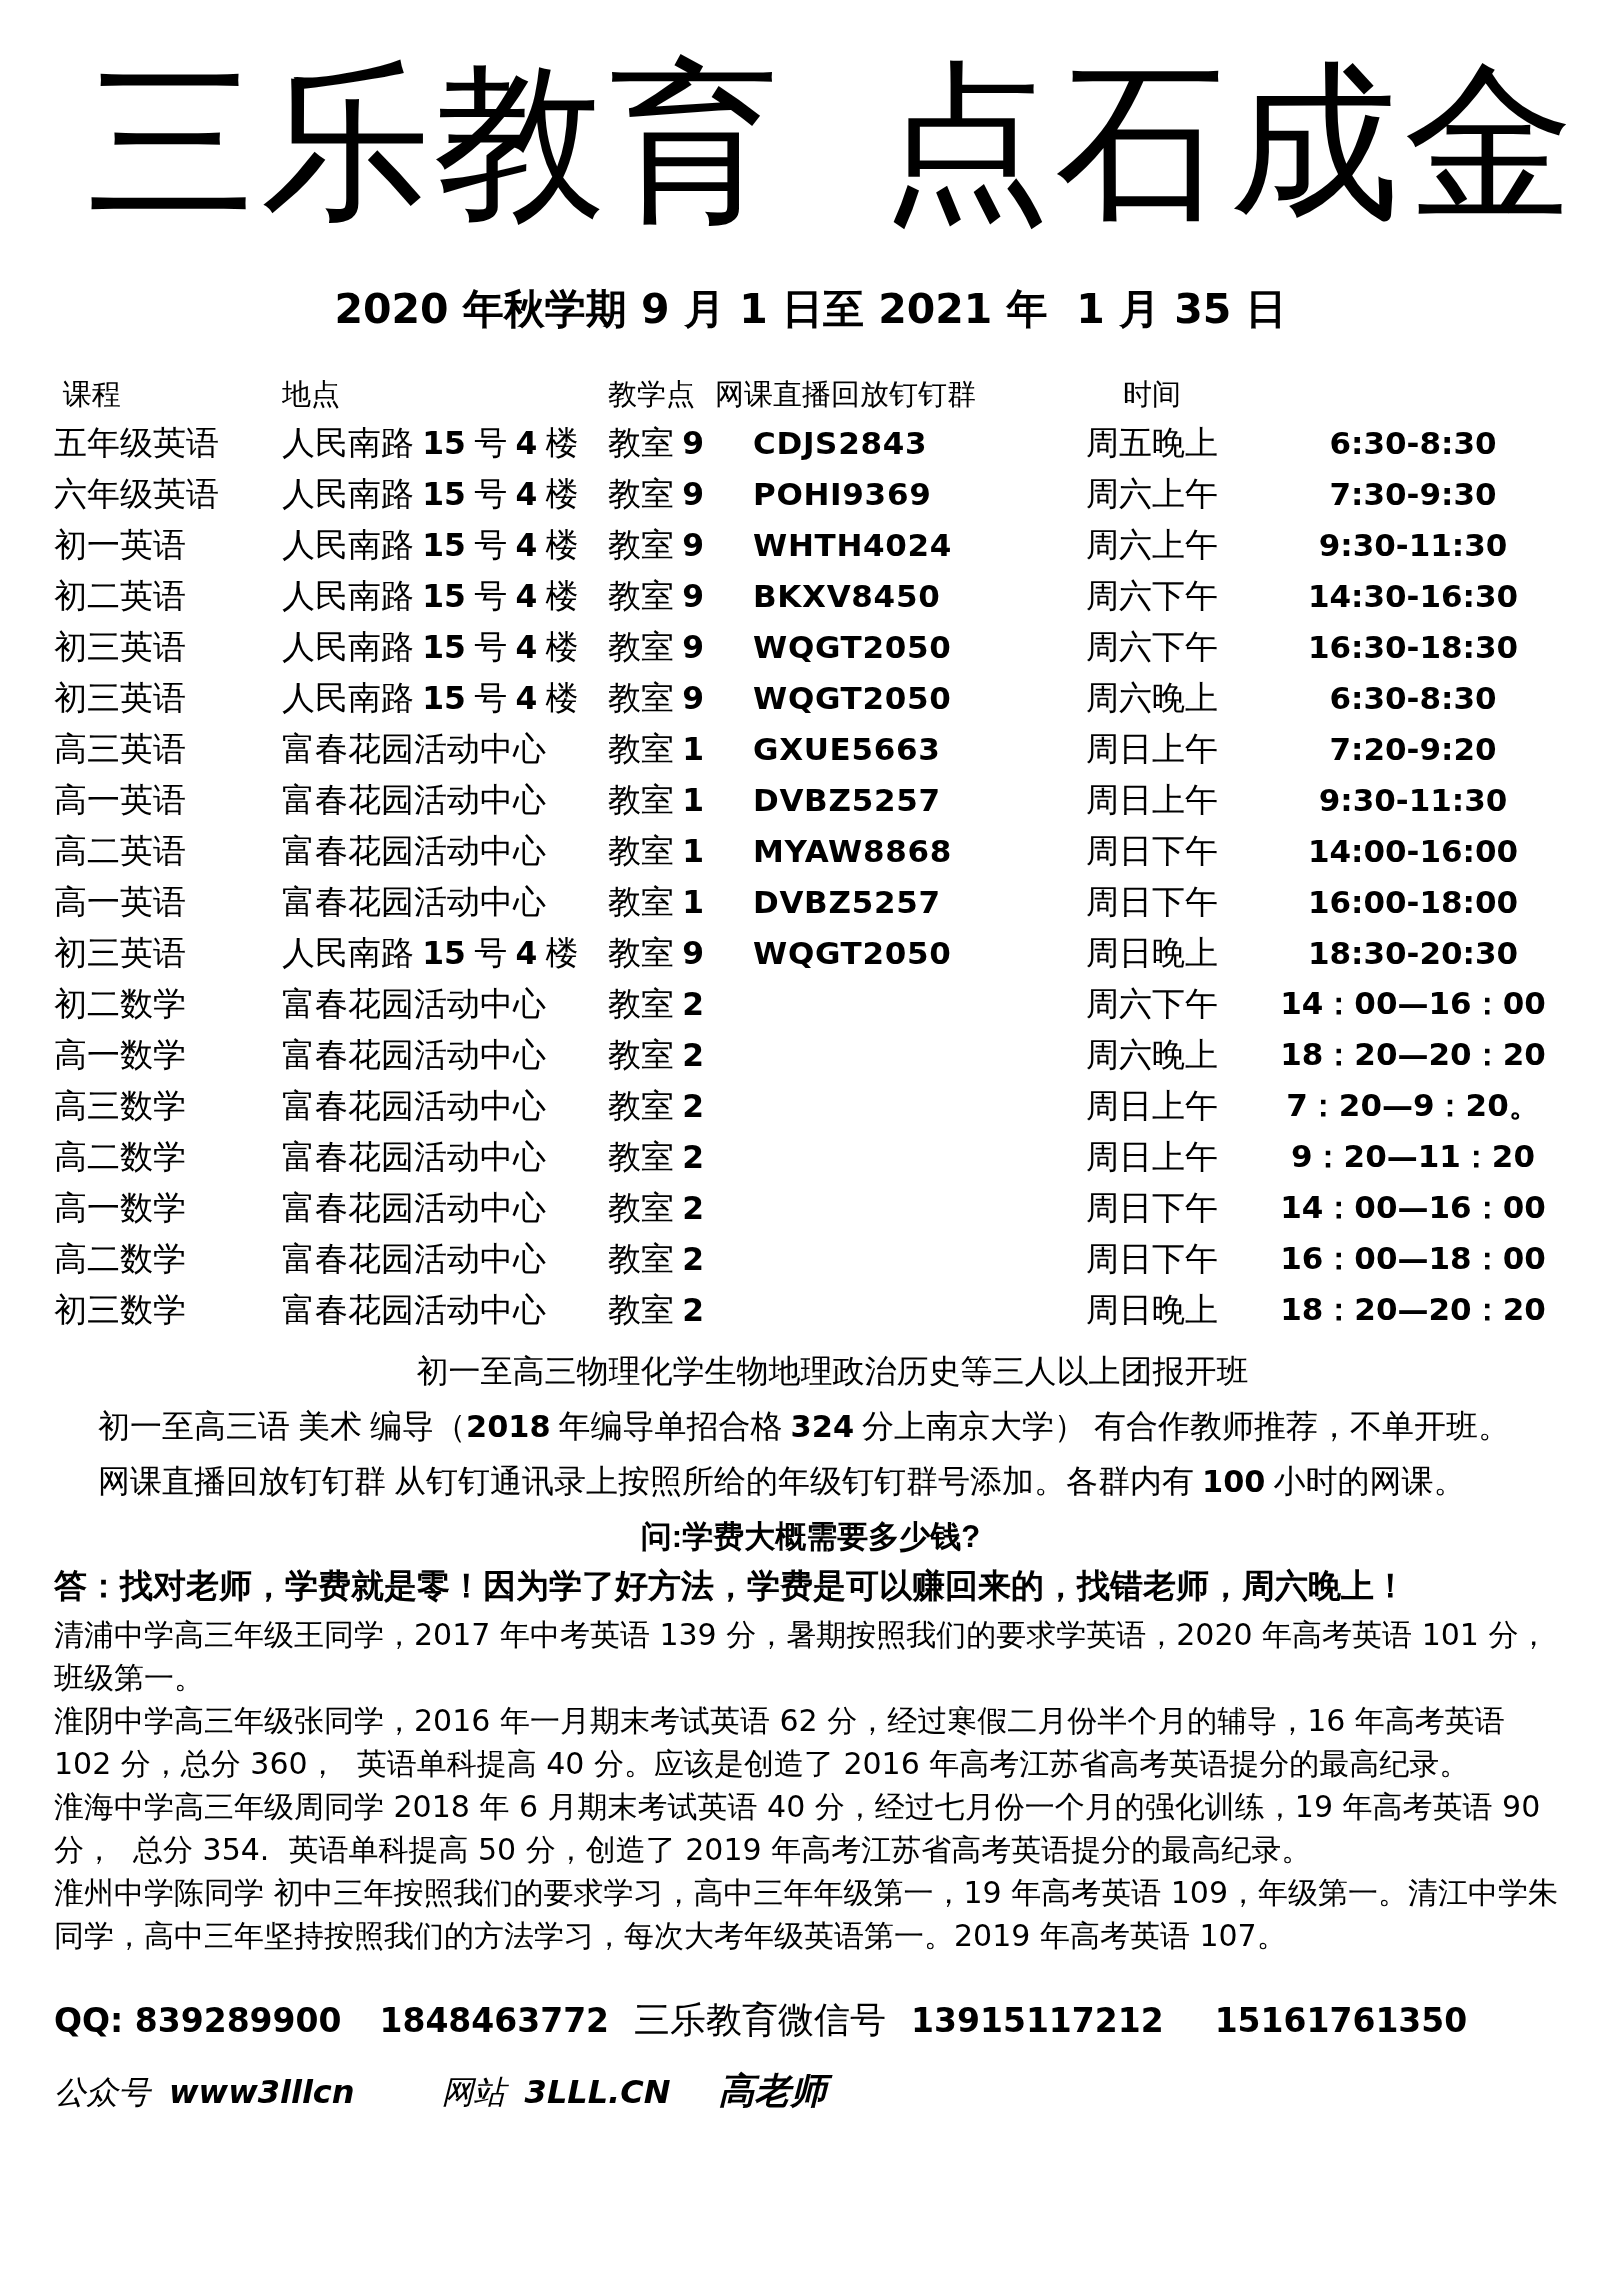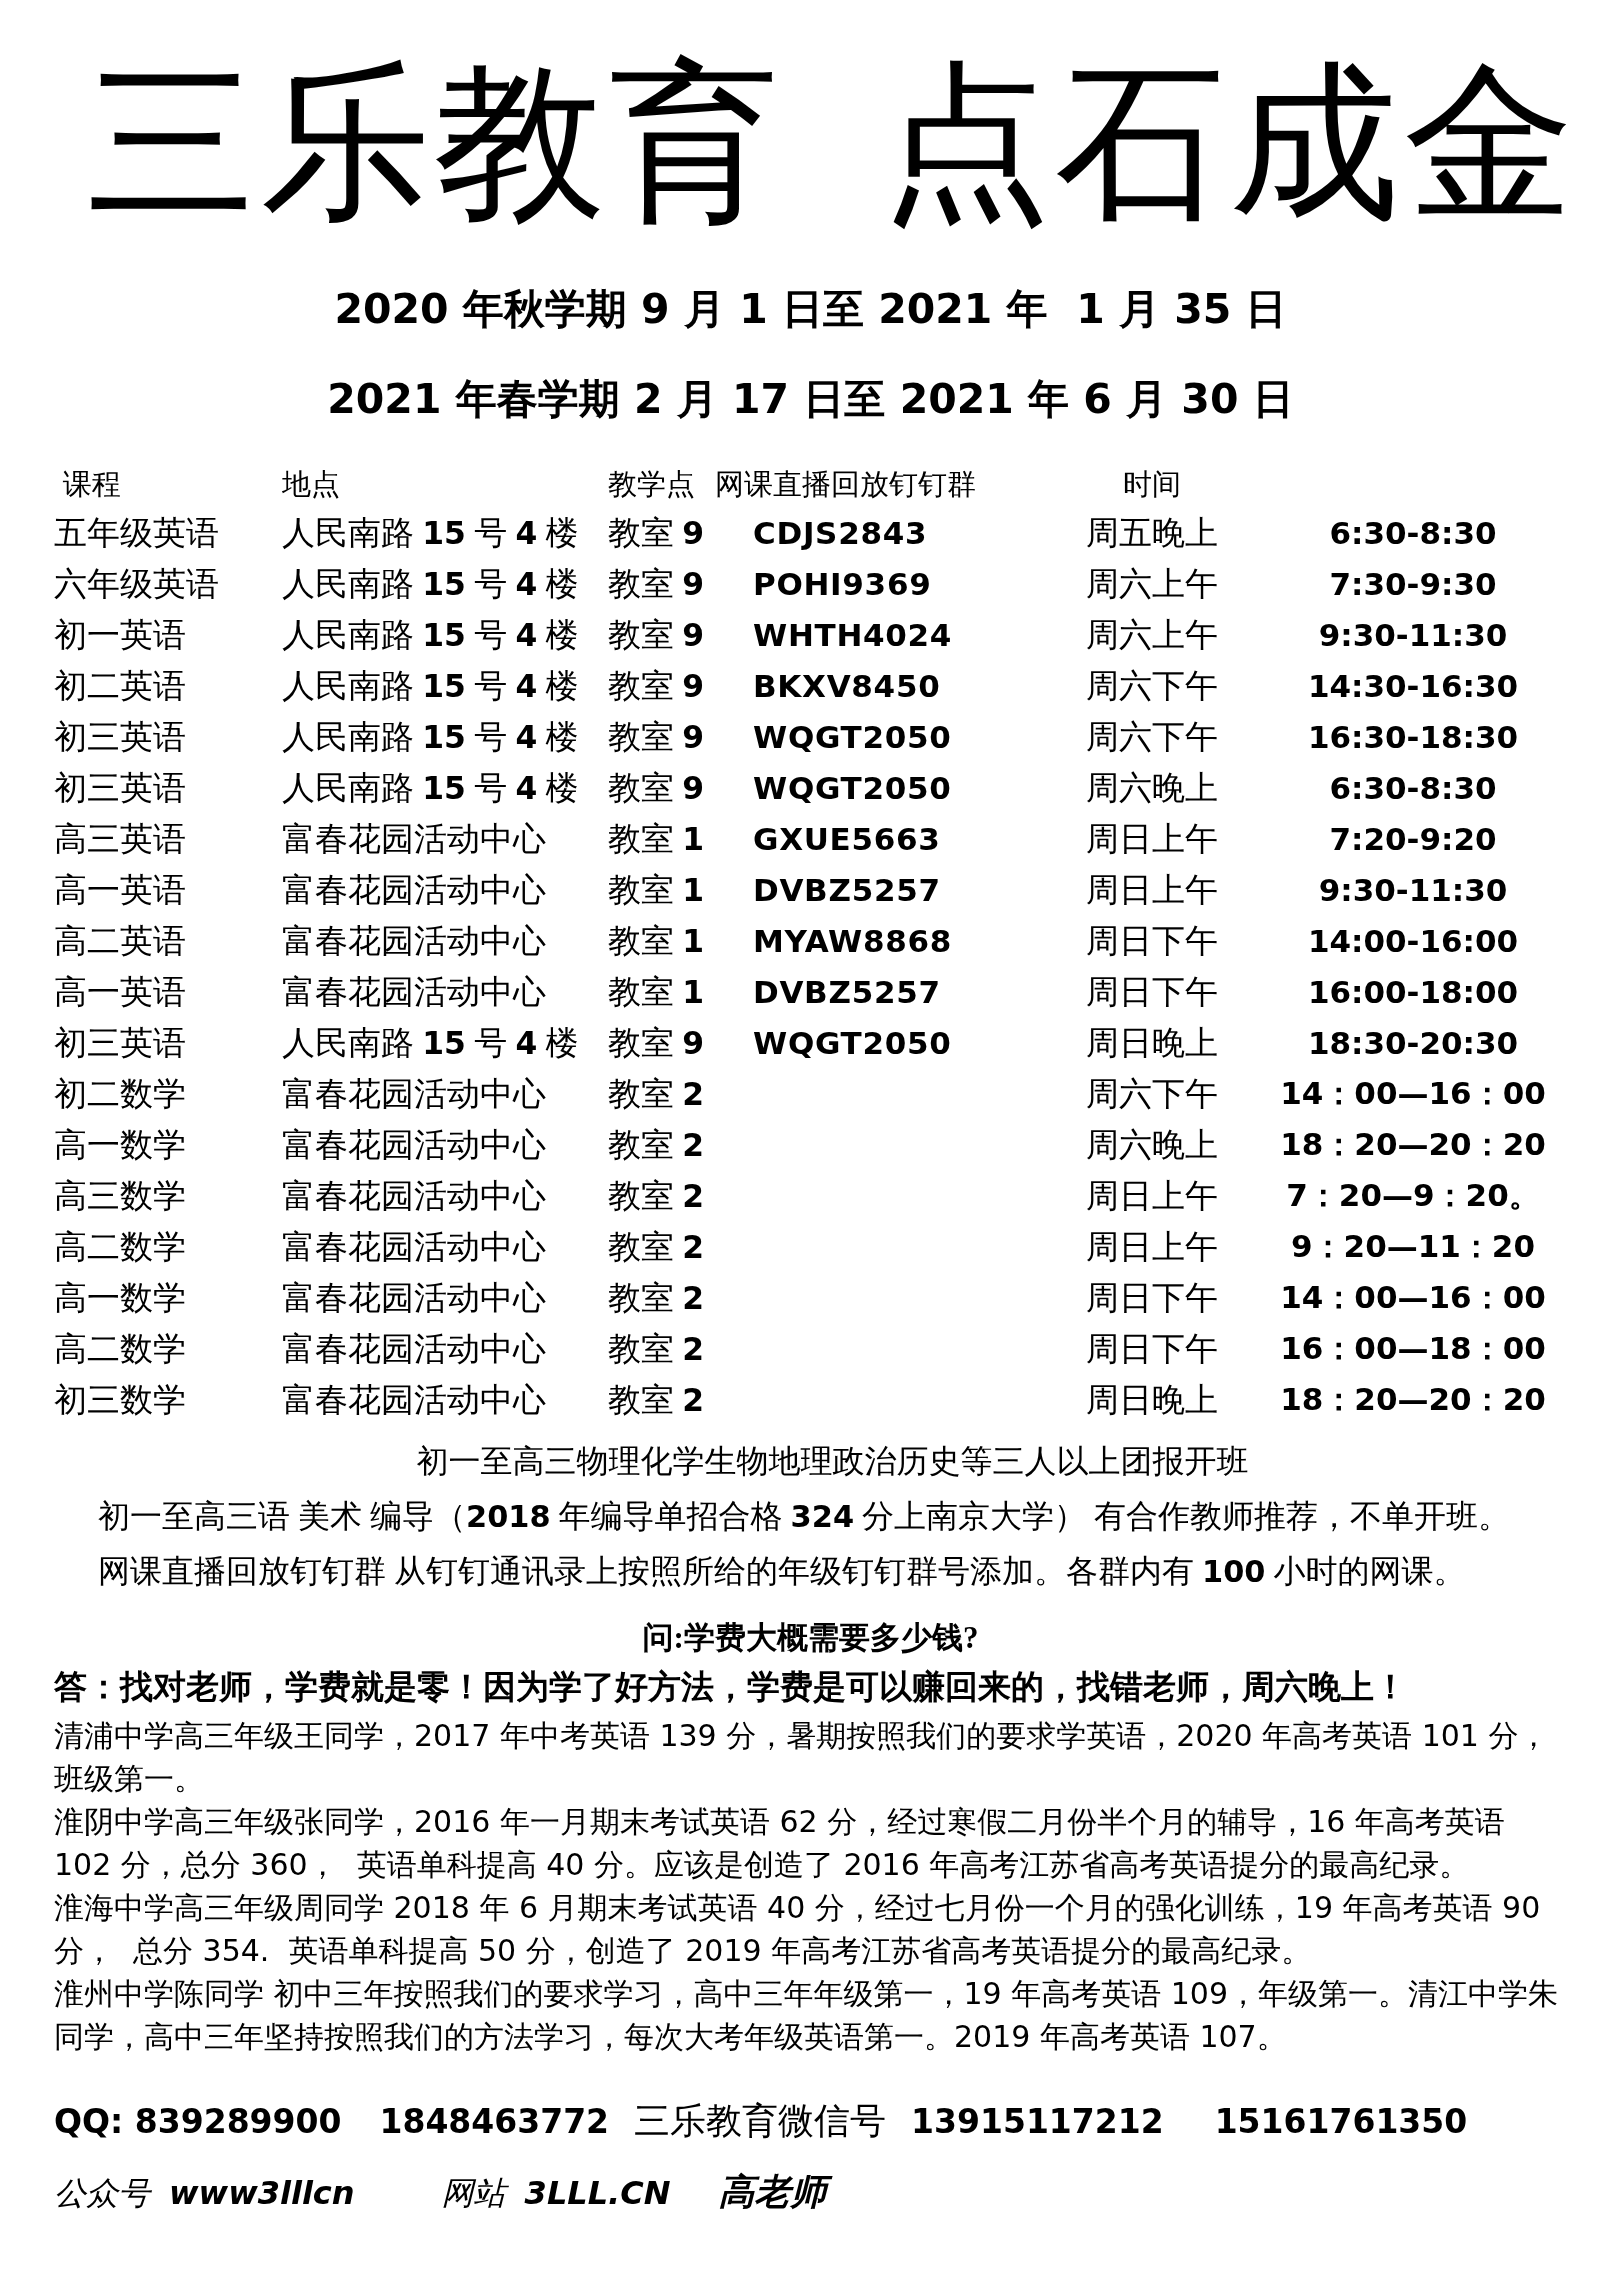--- a/index.html
+++ b/index.html
@@ -55,22 +55,22 @@
   }
 
   
   .notes{margin:8.7px 54px 0 54px;}
   .note{font-size:32px;line-height:55px;white-space:pre-wrap;margin-left:44px;}
   .note-center{text-align:center;}
 
   
   .qa-q{
     text-align:center;font-weight:bold;font-size:31px;line-height:48px;
-    font-family:Liberation Serif, serif;
-    margin:15px 54px 0 54px;
+    font-family:Liberation Sans, sans-serif;
+    margin:4px 54px 0 54px;
   }
   .qa-a{
     font-weight:bold;font-size:33px;line-height:46px;
     font-family:"DejaVu Sans","Liberation Sans",sans-serif;
     margin:1.4px 47px 0 54px;white-space:pre-wrap;
   }
 
   
   .testimonials{margin:4.3px 51px 0 54px;}
   .testimonial{
@@ -103,21 +103,20 @@
   .footer-line .gap-b{width:87px;}
   .footer-line .gap-c{width:29px;}
 </style>
 </head>
 <body>
 
 <div class="title serif">三乐教育 点石成金</div>
 
 <div class="dates">
   <div class="date-line">2020 年秋学期 9 月 1 日至 2021 年  1 月 35 日</div>
-  <div class="date-line">2021 年春学期 2 月 17 日至 2021 年 6 月 30 日</div>
 </div>
 
 <div class="table">
   <div class="trow thead">
     <div class="cell h-course serif">课程</div>
     <div class="cell h-location serif">地点</div>
     <div class="cell h-classroom serif">教学点</div>
     <div class="cell h-group serif">网课直播回放钉钉群</div>
     <div class="cell h-time serif">时间</div>
     <div class="cell"></div>

